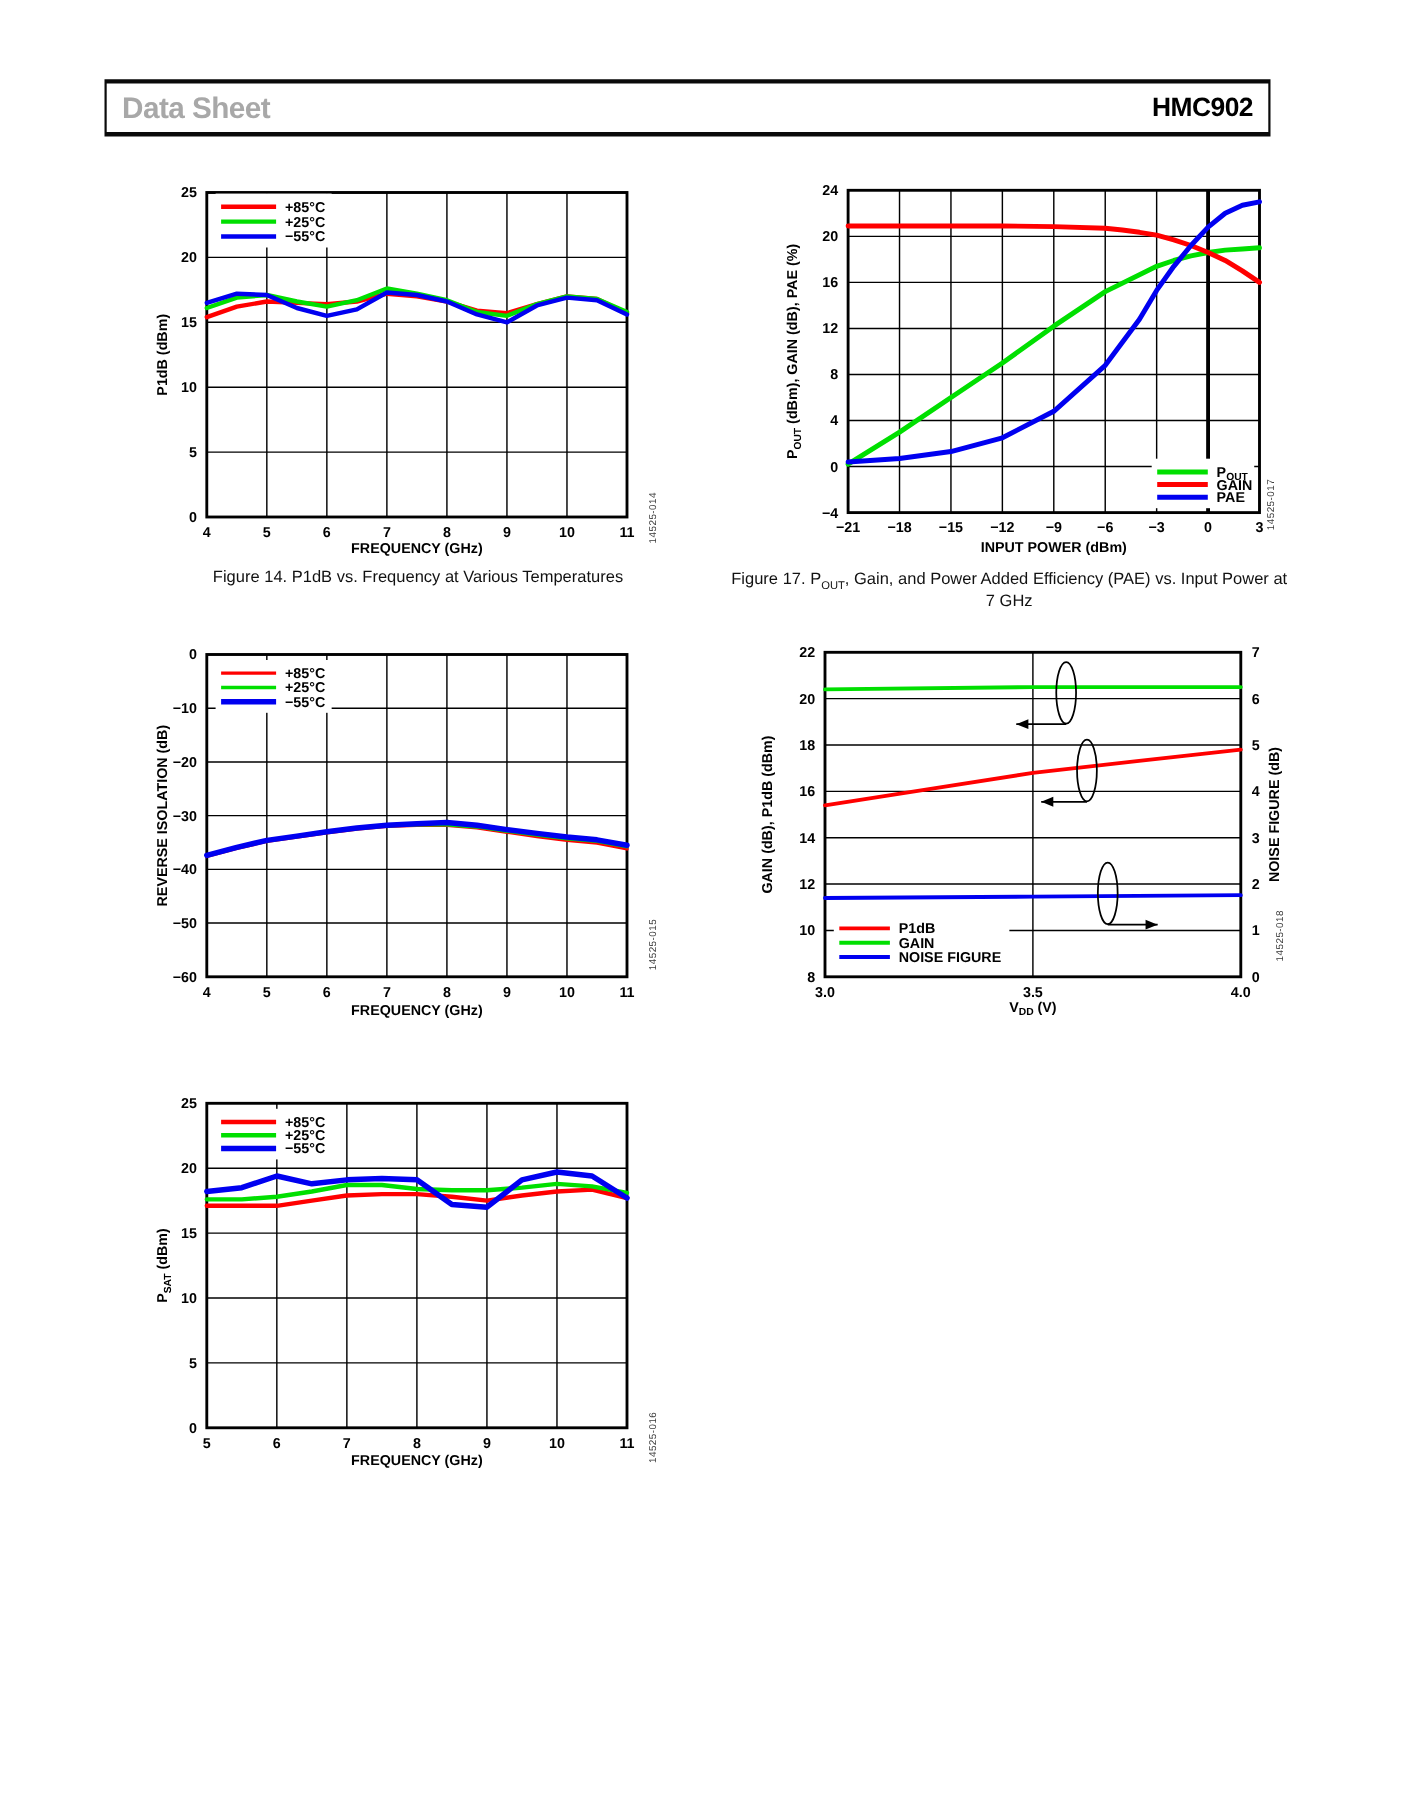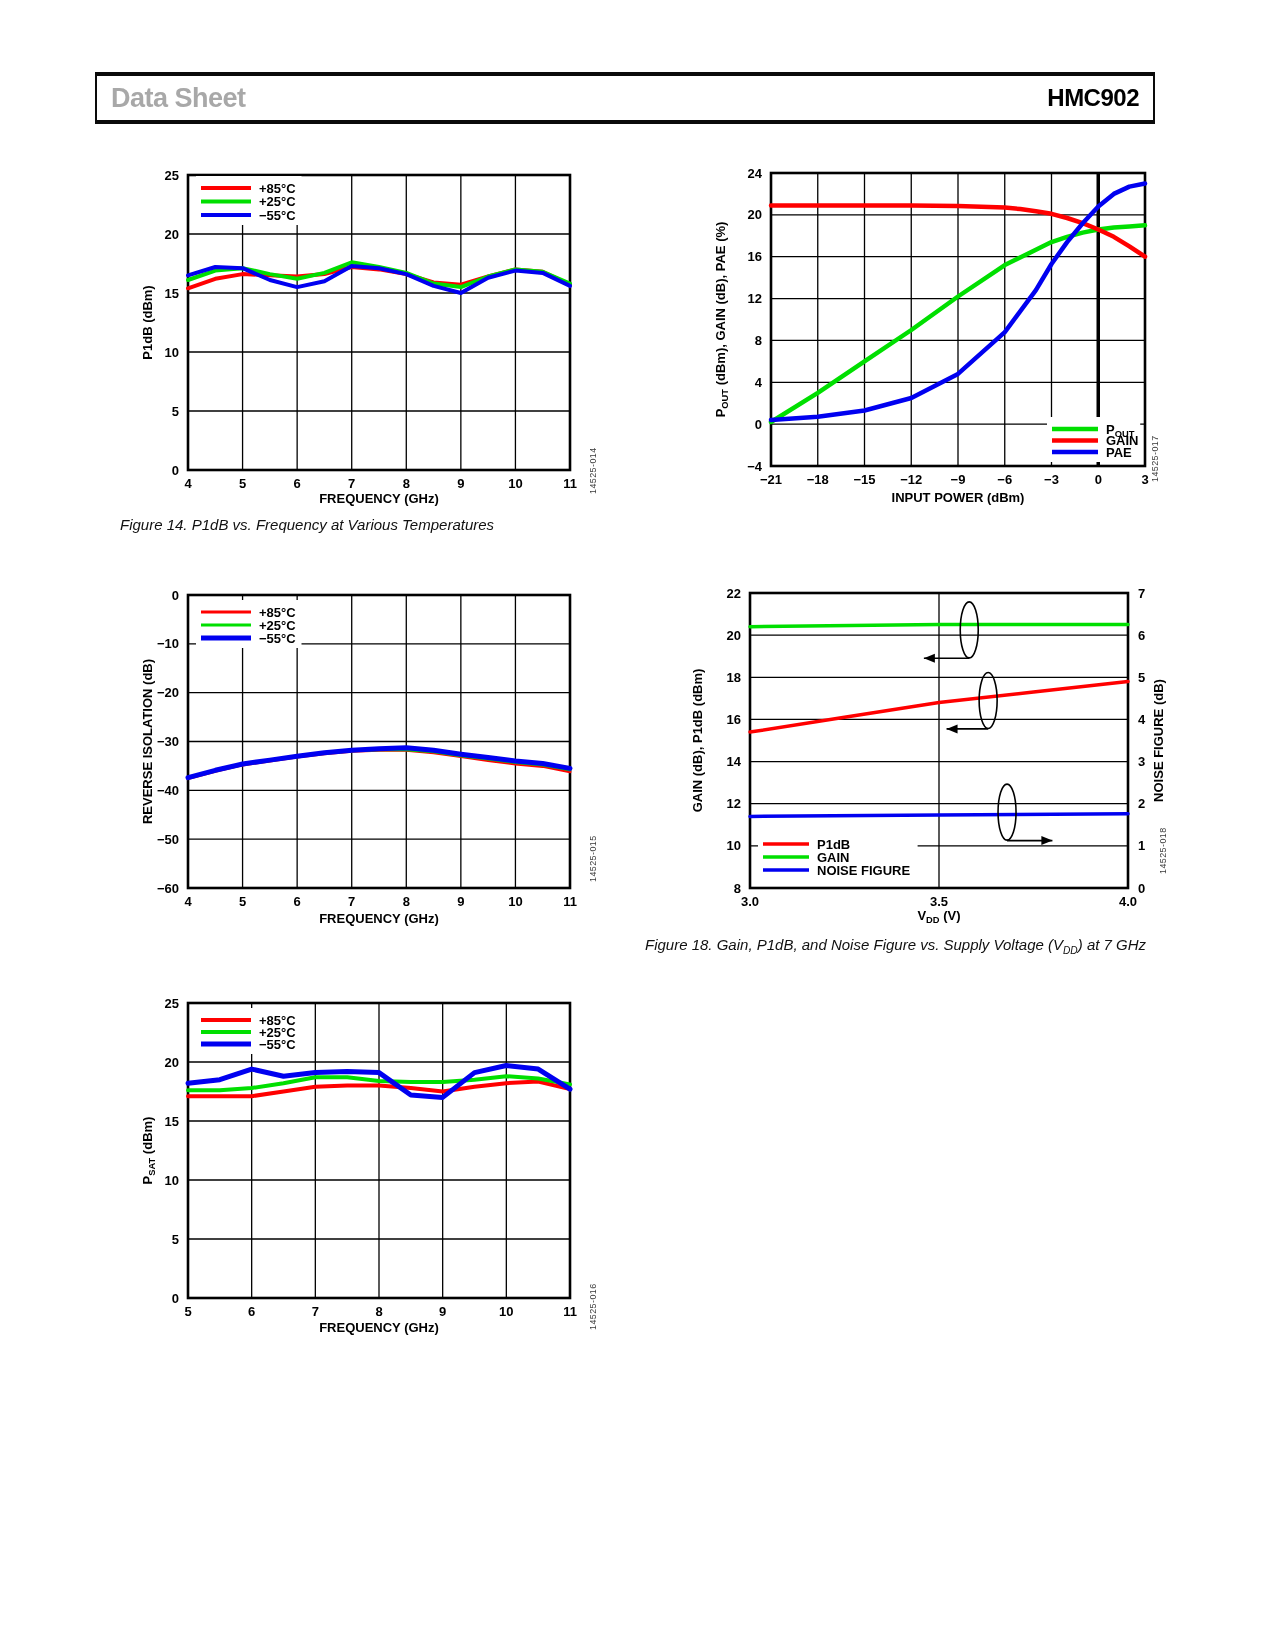--- a/index.html
+++ b/index.html
@@ -6,22 +6,22 @@
   .page{position:relative;width:1275px;height:1436px;background:#fff;
         font-family:"Liberation Sans",sans-serif;overflow:hidden;}
   .header-box{position:absolute;left:95px;top:72px;width:1060px;height:52px;
         border:2px solid #0a0a0a;border-top-width:4px;border-bottom-width:4px;
         display:flex;align-items:center;justify-content:space-between;
         padding:0 14px;box-sizing:border-box;}
   .doc-type{font-size:27px;font-weight:bold;color:#a8a8a8;letter-spacing:-0.5px;}
   .part-number{font-size:24px;font-weight:bold;color:#000;letter-spacing:-0.5px;}
   .figure{position:absolute;}
   .figure svg{display:block;}
-  .caption{position:absolute;left:0;width:100%;text-align:left;
-        font-family:"Liberation Sans",sans-serif;font-style:italic;
+  .caption{position:absolute;left:0;width:100%;text-align:center;
+        font-family:"Liberation Sans",sans-serif;
         font-size:15px;color:#111;}
   .caption sub{font-size:68%;}
   .side-code{position:absolute;transform:rotate(-90deg);transform-origin:0 0;
         font-size:9px;color:#3a3a3a;letter-spacing:0.4px;white-space:nowrap;}
   .footer{position:absolute;left:0;top:1558px;width:100%;text-align:center;
         font-size:15px;color:#0f172a;}
 </style>
 </head>
 <body>
 
@@ -123,20 +123,21 @@
         <rect x="387" y="267" width="93.2" height="45" fill="#fff"></rect>
         <line x1="392" y1="279" x2="438" y2="279" stroke="#00DF00" stroke-width="4.5"></line>
         <text x="446" y="283.5" fill="#000" text-anchor="start" font-family="&quot;Liberation Sans&quot;,sans-serif" font-weight="bold" font-size="13"><tspan>P</tspan><tspan font-size="9.36" dy="3">OUT</tspan></text>
         <line x1="392" y1="290.5" x2="438" y2="290.5" stroke="#FF0000" stroke-width="4.5"></line>
         <text x="446" y="295" fill="#000" text-anchor="start" font-family="&quot;Liberation Sans&quot;,sans-serif" font-weight="bold" font-size="13"><tspan>GAIN</tspan></text>
         <line x1="392" y1="302" x2="438" y2="302" stroke="#0000F0" stroke-width="4.5"></line>
         <text x="446" y="306.5" fill="#000" text-anchor="start" font-family="&quot;Liberation Sans&quot;,sans-serif" font-weight="bold" font-size="13"><tspan>PAE</tspan></text>
         <text x="298" y="352" fill="#000" text-anchor="middle" font-family="&quot;Liberation Sans&quot;,sans-serif" font-weight="bold" font-size="13"><tspan>INPUT POWER (dBm)</tspan></text>
         <text x="65" y="169.5" fill="#000" text-anchor="middle" font-family="&quot;Liberation Sans&quot;,sans-serif" font-weight="bold" font-size="13" transform="rotate(-90 65 169.5)"><tspan>P</tspan><tspan font-size="9.36" dy="3">OUT</tspan><tspan dy="-3"> (dBm), GAIN (dB), PAE (%)</tspan></text>
       </svg>
+    <div class="caption" style="top:368px;">Figure 17. P<sub>OUT</sub>, Gain, and Power Added Efficiency (PAE) vs. Input Power at 7 GHz</div>
   </div>
 
   <div class="figure" style="left:120px;top:548px;width:520px;">
     <svg width="520" height="378">
         <line x1="68" y1="47" x2="68" y2="340" stroke="#000" stroke-width="1.3"></line>
         <line x1="122.57142857142857" y1="47" x2="122.57142857142857" y2="340" stroke="#000" stroke-width="1.3"></line>
         <line x1="177.14285714285714" y1="47" x2="177.14285714285714" y2="340" stroke="#000" stroke-width="1.3"></line>
         <line x1="231.7142857142857" y1="47" x2="231.7142857142857" y2="340" stroke="#000" stroke-width="1.3"></line>
         <line x1="286.2857142857143" y1="47" x2="286.2857142857143" y2="340" stroke="#000" stroke-width="1.3"></line>
         <line x1="340.8571428571429" y1="47" x2="340.8571428571429" y2="340" stroke="#000" stroke-width="1.3"></line>
@@ -229,21 +230,20 @@
         <ellipse cx="343.14" cy="152.46428571428572" rx="9" ry="28" fill="none" stroke="#000" stroke-width="1.6"></ellipse>
         <polyline points="343.14,180.91071428571428 301.56,180.91071428571428" fill="none" stroke="#000" stroke-width="1.6"></polyline>
         <polygon points="301.56,180.91071428571428 312.56,176.41071428571428 312.56,185.41071428571428" fill="#000"></polygon>
         <ellipse cx="362.0400000000001" cy="264.1428571428571" rx="9" ry="28" fill="none" stroke="#000" stroke-width="1.6"></ellipse>
         <polyline points="362.0400000000001,292.5892857142857 407.3999999999999,292.5892857142857" fill="none" stroke="#000" stroke-width="1.6"></polyline>
         <polygon points="407.3999999999999,292.5892857142857 396.3999999999999,288.0892857142857 396.3999999999999,297.0892857142857" fill="#000"></polygon>
         <text x="294" y="372" fill="#000" text-anchor="middle" font-family="&quot;Liberation Sans&quot;,sans-serif" font-weight="bold" font-size="13"><tspan>V</tspan><tspan font-size="9.36" dy="3">DD</tspan><tspan dy="-3"> (V)</tspan></text>
         <text x="57" y="192.5" fill="#000" text-anchor="middle" font-family="&quot;Liberation Sans&quot;,sans-serif" font-weight="bold" font-size="13" transform="rotate(-90 57 192.5)"><tspan>GAIN (dB), P1dB (dBm)</tspan></text>
         <text x="518" y="192.5" fill="#000" text-anchor="middle" font-family="&quot;Liberation Sans&quot;,sans-serif" font-weight="bold" font-size="13" transform="rotate(-90 518 192.5)"><tspan>NOISE FIGURE (dB)</tspan></text>
       </svg>
-    <div class="caption" style="top:388px;">Figure 18. Gain, P1dB, and Noise Figure vs. Supply Voltage (V<sub>DD</sub>) at 7 GHz</div>
   </div>
 
   <div class="figure" style="left:120px;top:986px;width:520px;">
     <svg width="520" height="358">
         <line x1="68" y1="17" x2="68" y2="312" stroke="#000" stroke-width="1.3"></line>
         <line x1="131.66666666666666" y1="17" x2="131.66666666666666" y2="312" stroke="#000" stroke-width="1.3"></line>
         <line x1="195.33333333333331" y1="17" x2="195.33333333333331" y2="312" stroke="#000" stroke-width="1.3"></line>
         <line x1="259" y1="17" x2="259" y2="312" stroke="#000" stroke-width="1.3"></line>
         <line x1="322.66666666666663" y1="17" x2="322.66666666666663" y2="312" stroke="#000" stroke-width="1.3"></line>
         <line x1="386.33333333333337" y1="17" x2="386.33333333333337" y2="312" stroke="#000" stroke-width="1.3"></line>

